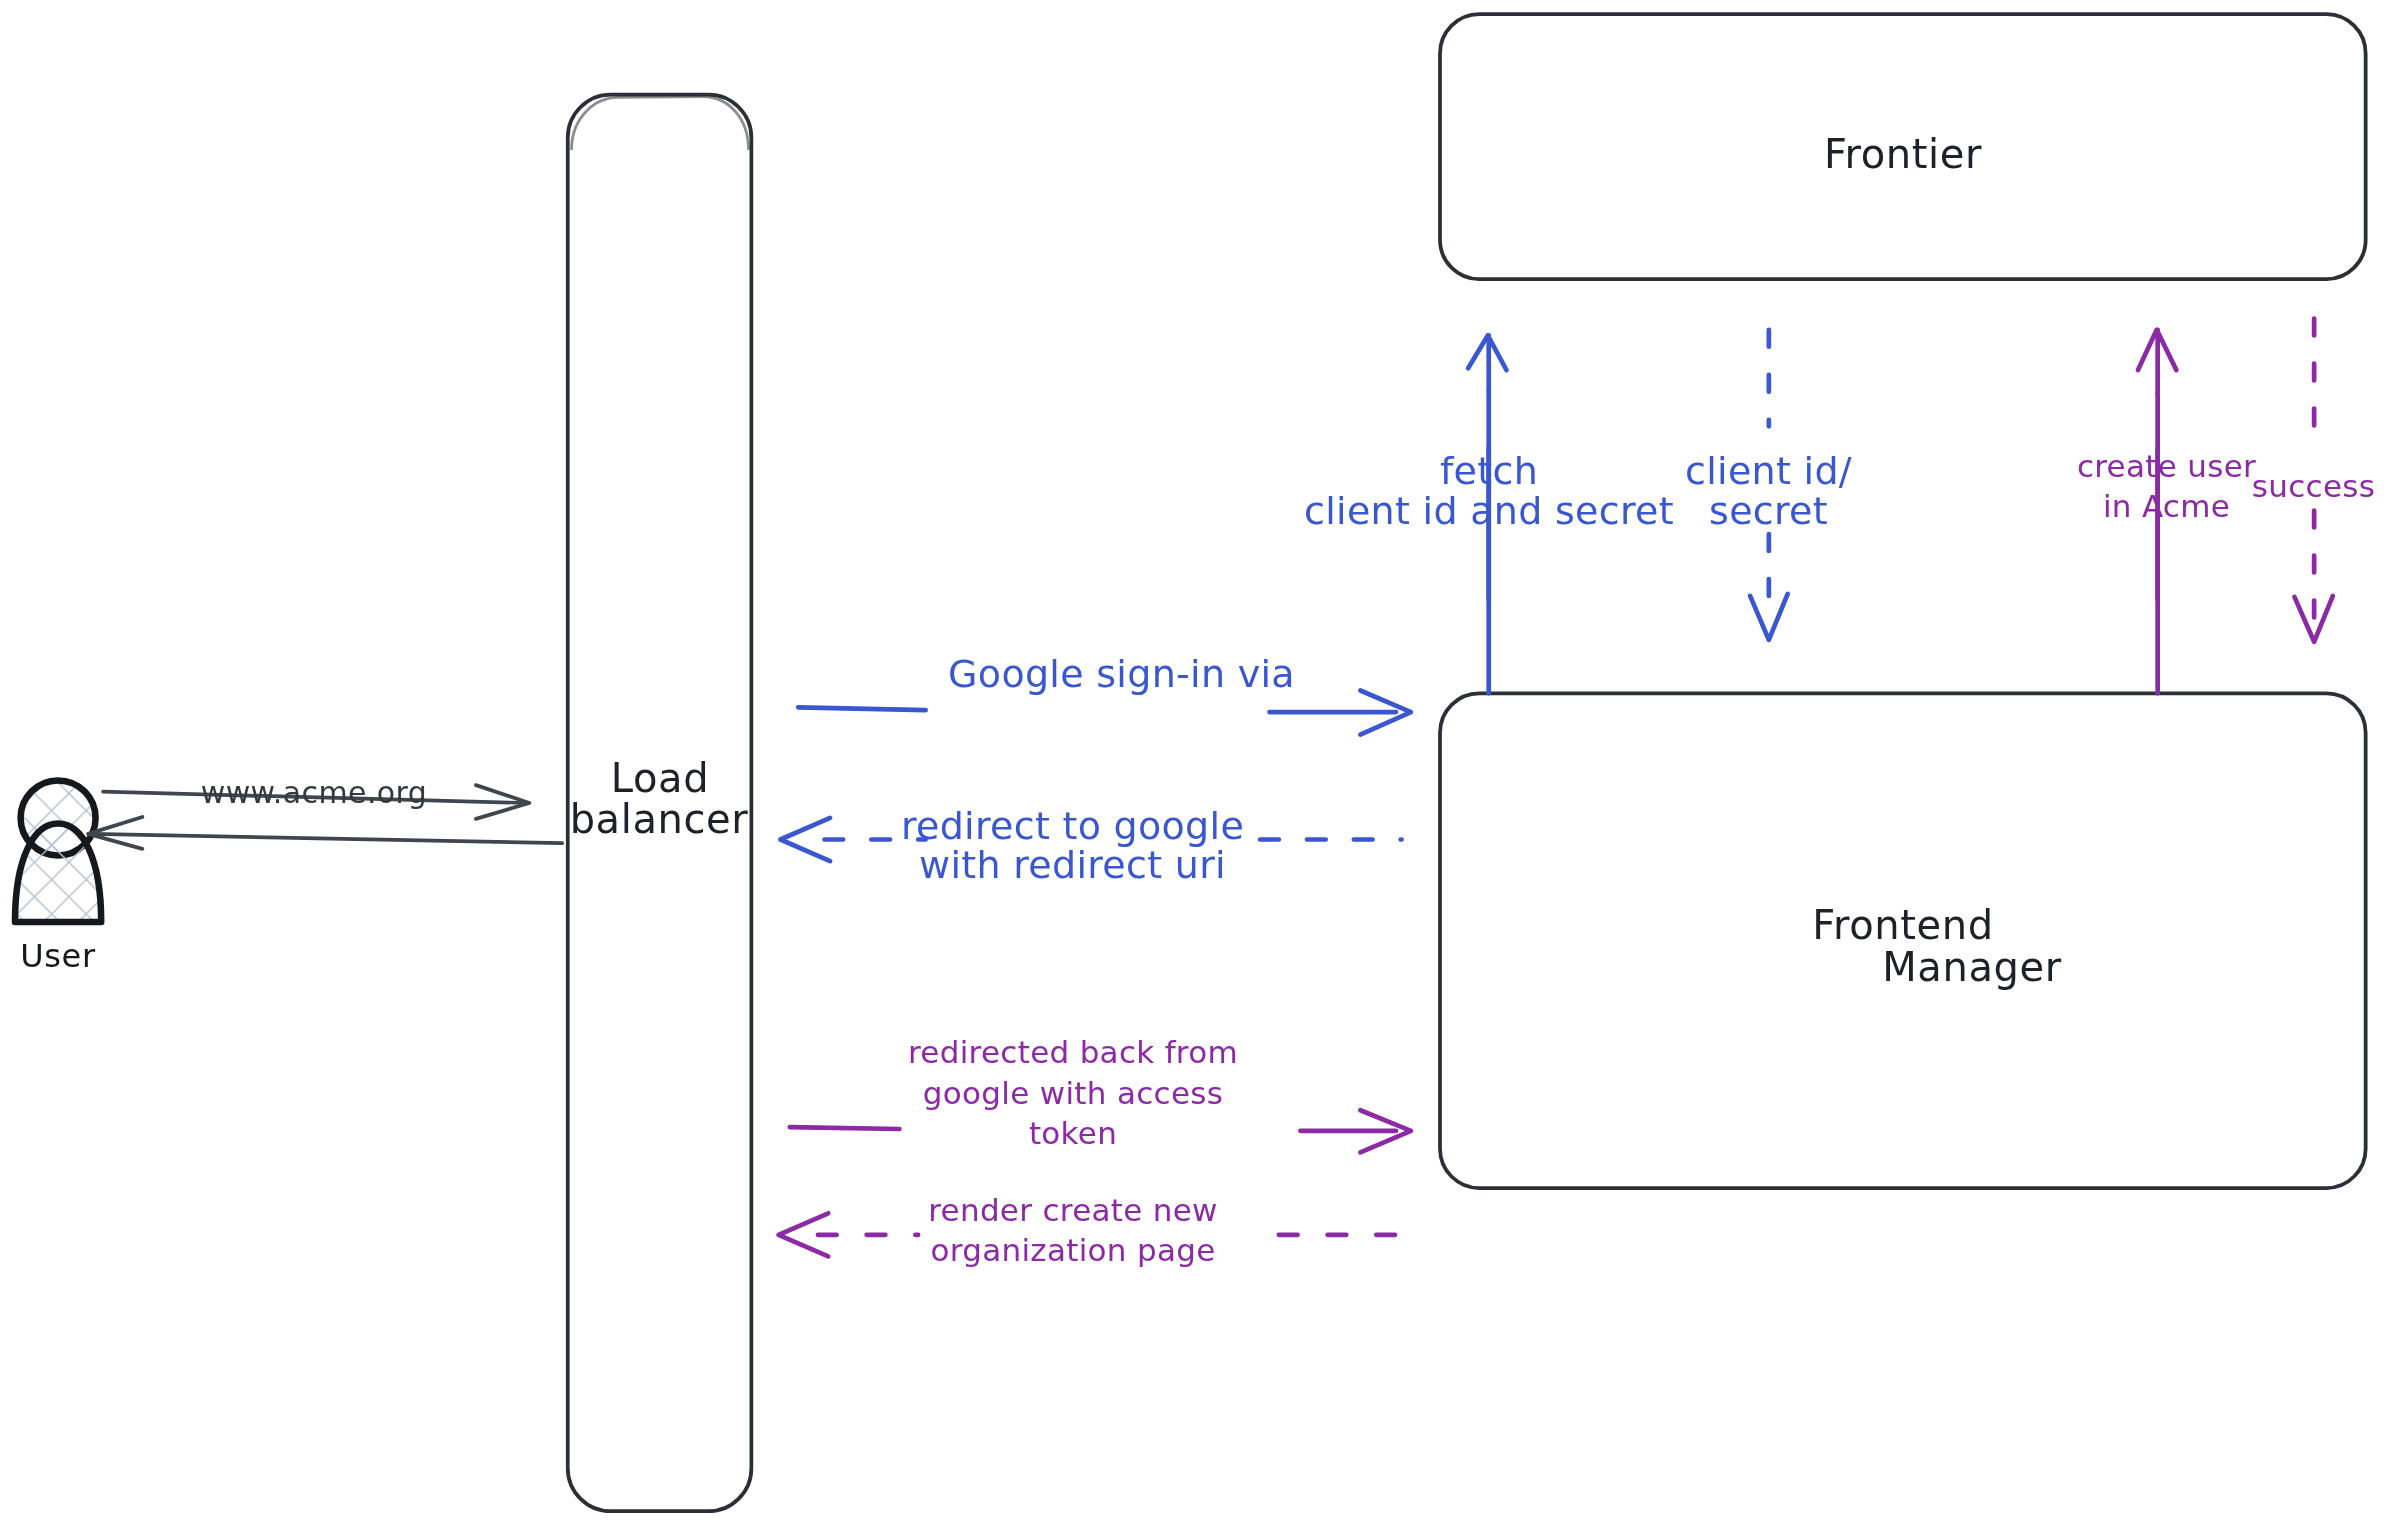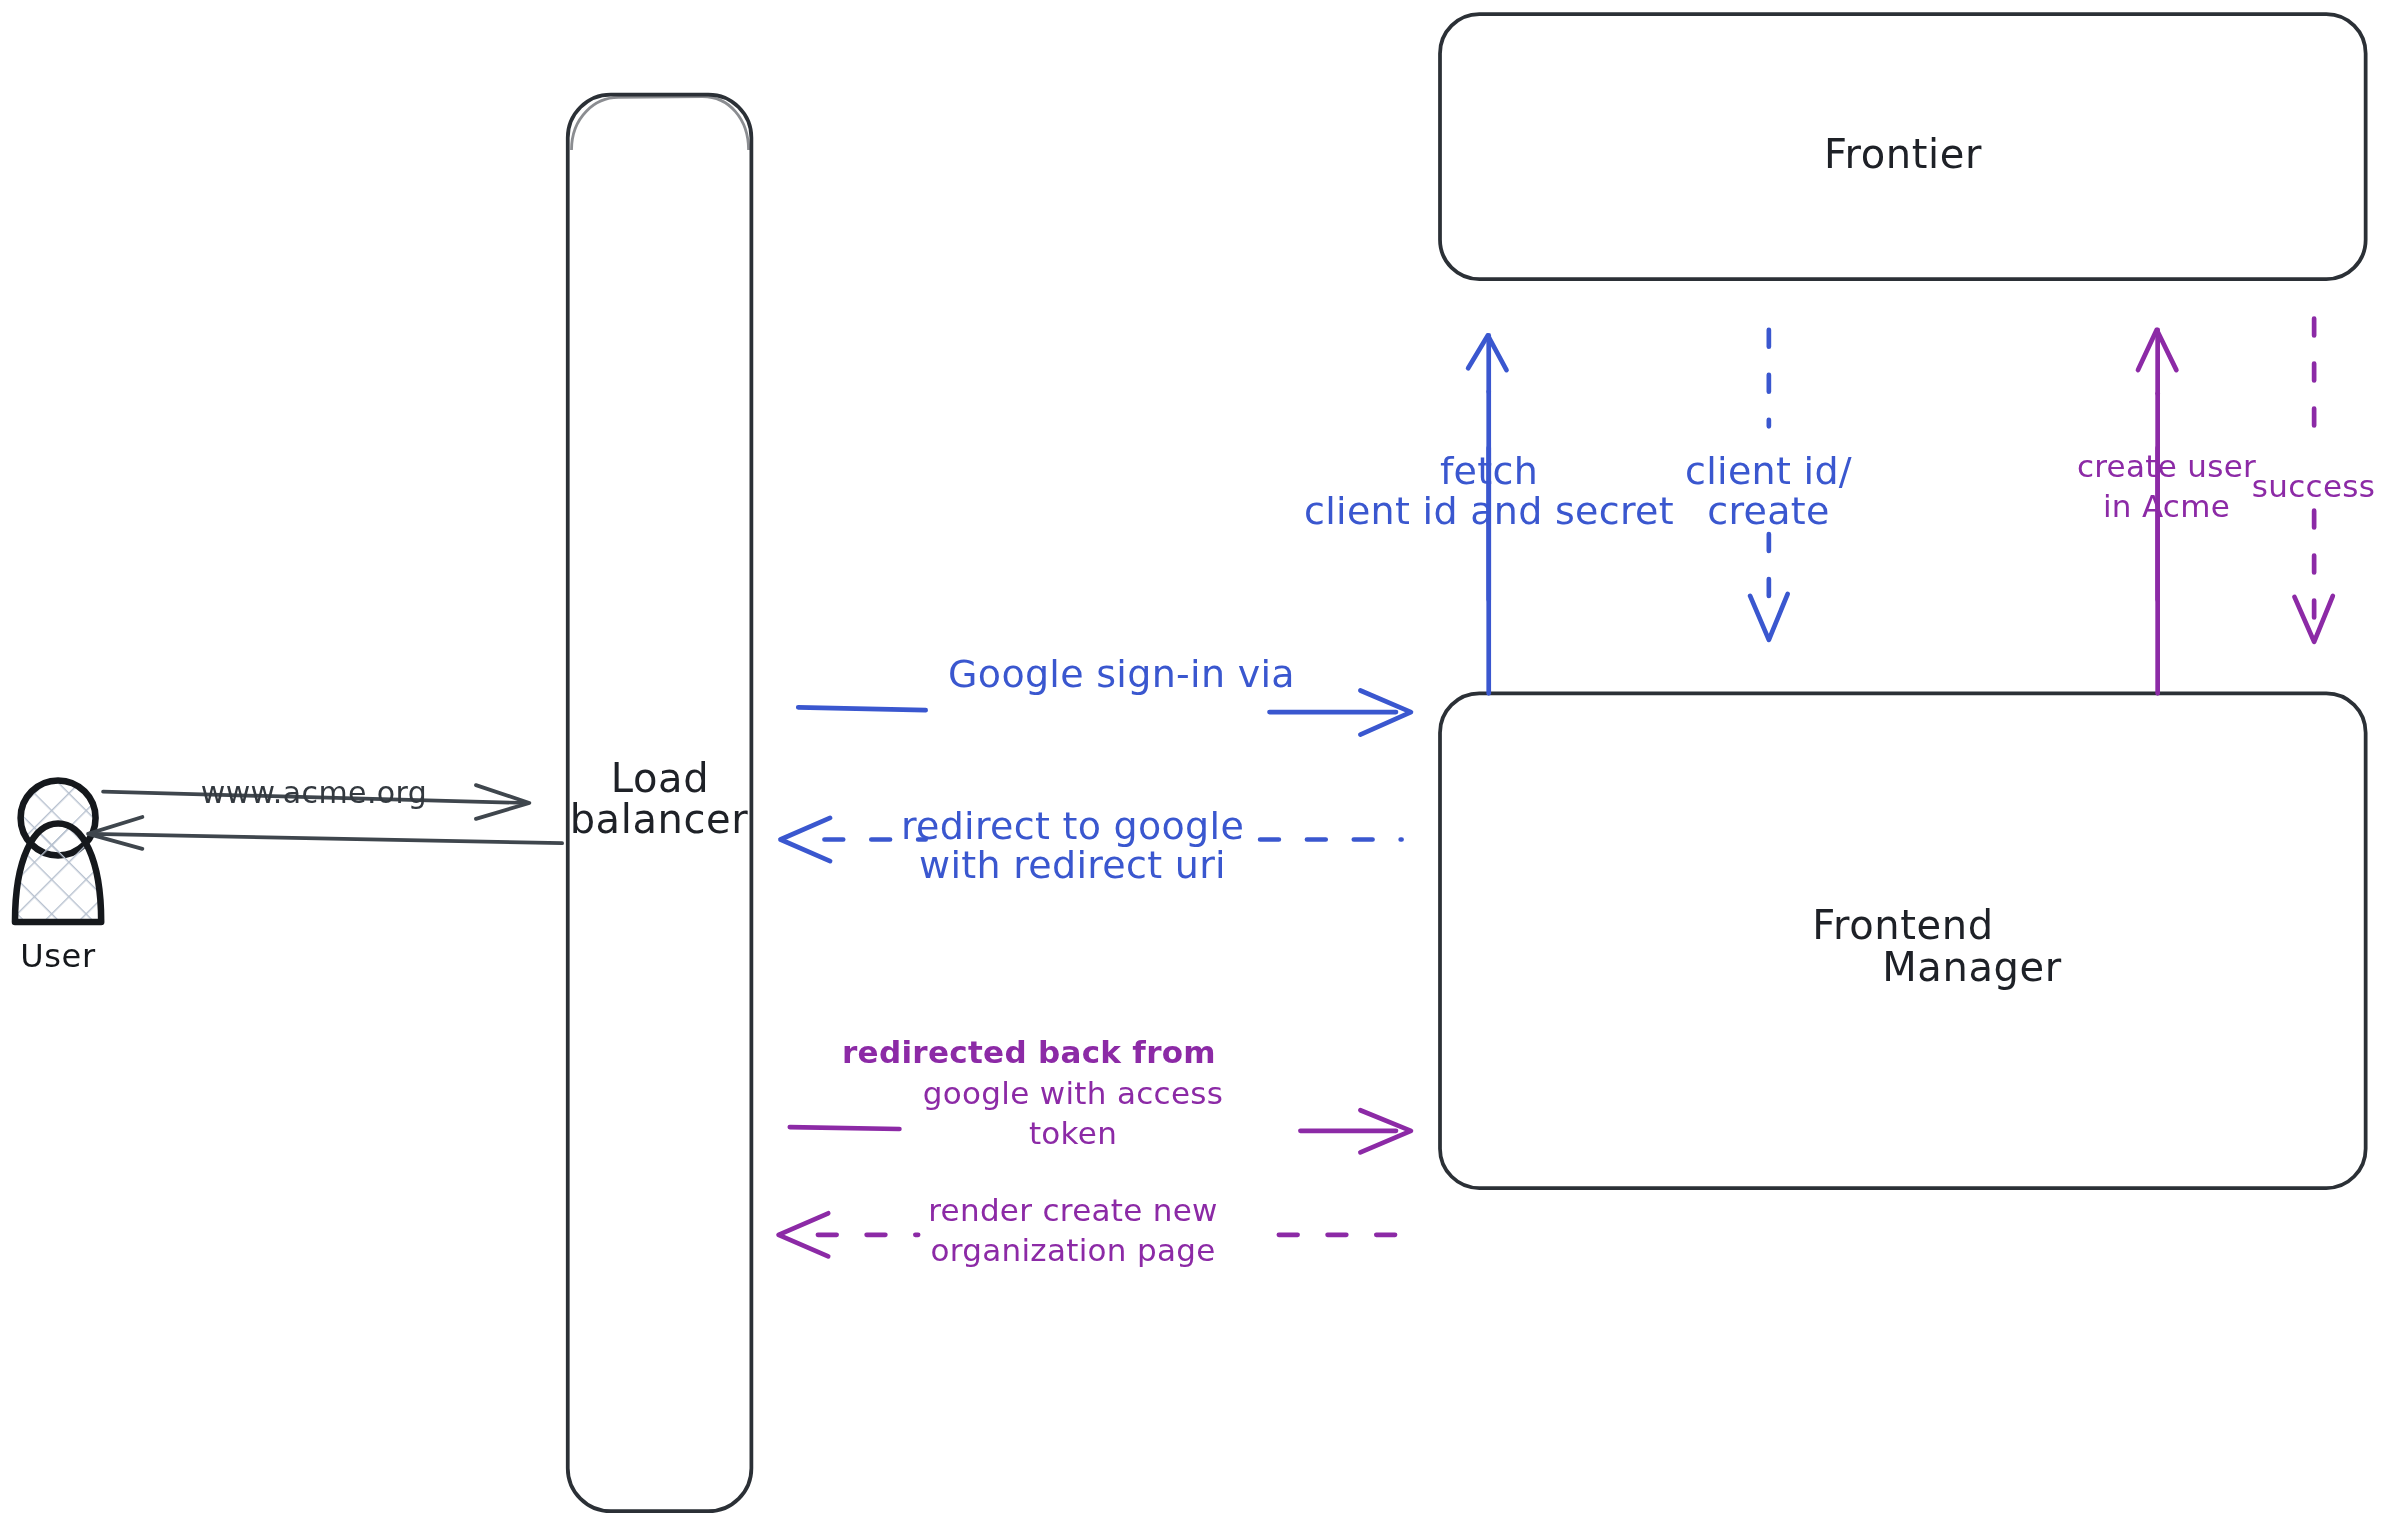--- a/index.html
+++ b/index.html
@@ -174,32 +174,32 @@
   <div class="label node-label" style="left:1440px; top:901px; width:926px;">Frontend</div>
   <div class="label node-label" style="left:1440px; top:943px; width:1064px;">Manager</div>
 
   <div class="label edge-label-dark" style="left:103px; top:775px; width:422px;">www.acme.org</div>
 
   <div class="label edge-label-blue" style="left:906px; top:651px; width:431px;">Google sign-in via</div>
 
   <div class="label edge-label-blue" style="left:871px; top:803px; width:403px;">redirect to google</div>
   <div class="label edge-label-blue" style="left:871px; top:842px; width:403px;">with redirect uri</div>
 
-  <div class="label edge-label-purple" style="left:809px; top:1034px; width:440px;font-weight:bold;">redirected back from</div>
+  <div class="label edge-label-purple" style="left:853px; top:1034px; width:440px;">redirected back from</div>
   <div class="label edge-label-purple" style="left:853px; top:1075px; width:440px;">google with access</div>
   <div class="label edge-label-purple" style="left:853px; top:1115px; width:440px;">token</div>
 
   <div class="label edge-label-purple" style="left:853px; top:1192px; width:440px;">render create new</div>
   <div class="label edge-label-purple" style="left:853px; top:1232px; width:440px;">organization page</div>
 
   <div class="label edge-label-blue" style="left:1283px; top:448px; width:412px;">fetch</div>
   <div class="label edge-label-blue" style="left:1283px; top:488px; width:412px;">client id and secret</div>
 
   <div class="label edge-label-blue" style="left:1656px; top:448px; width:225px;">client id/</div>
-  <div class="label edge-label-blue" style="left:1656px; top:488px; width:225px;">create</div>
+  <div class="label edge-label-blue" style="left:1656px; top:488px; width:225px;">secret</div>
 
   <div class="label edge-label-purple" style="left:2044px; top:448px; width:245px;">create user</div>
   <div class="label edge-label-purple" style="left:2044px; top:488px; width:245px;">in Acme</div>
 
   <div class="label edge-label-purple" style="left:2222px; top:468px; width:183px;">success</div>
 
 </div>
 
 
 </body></html>

